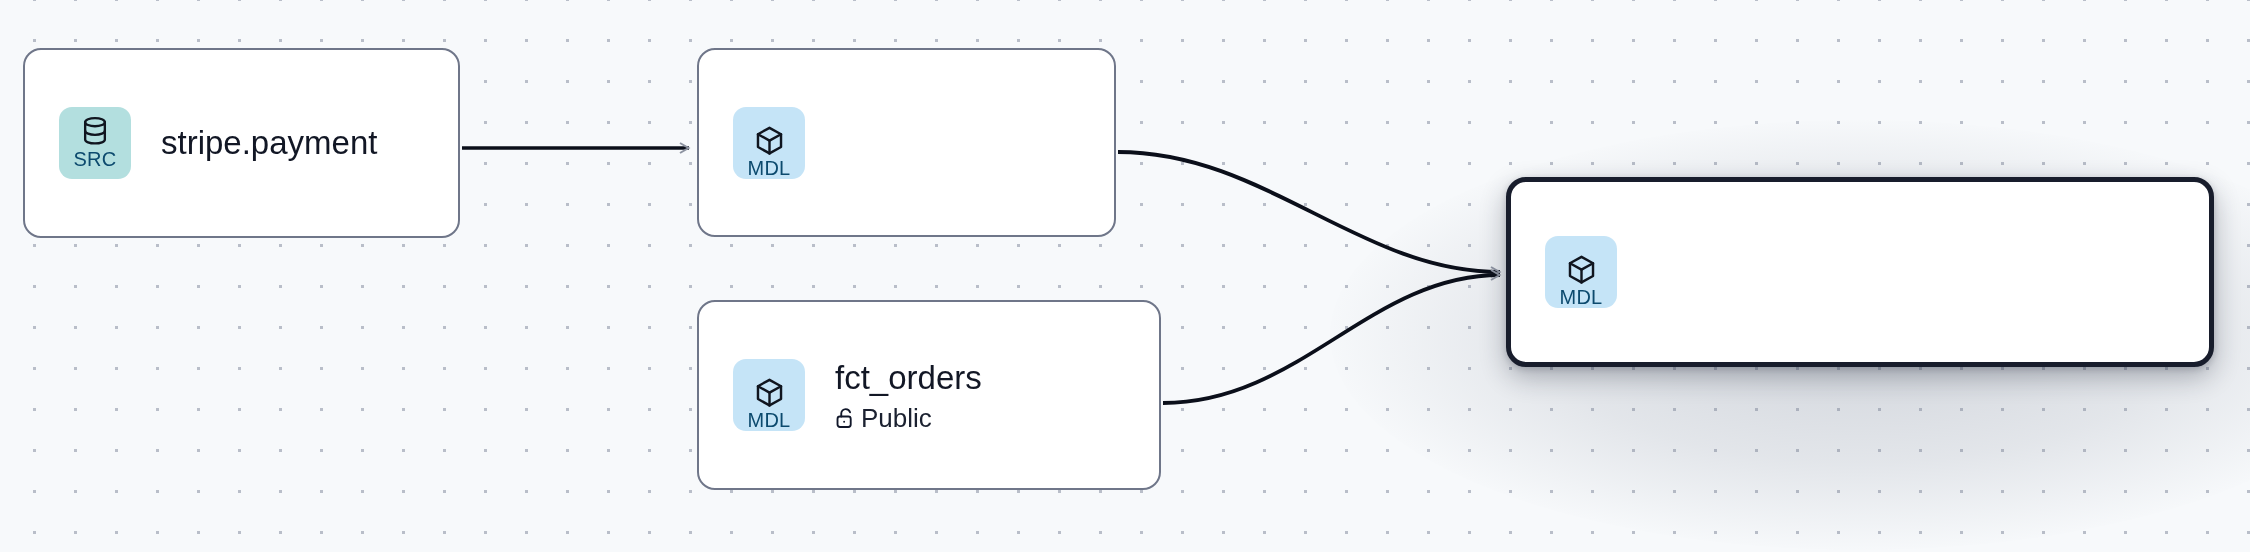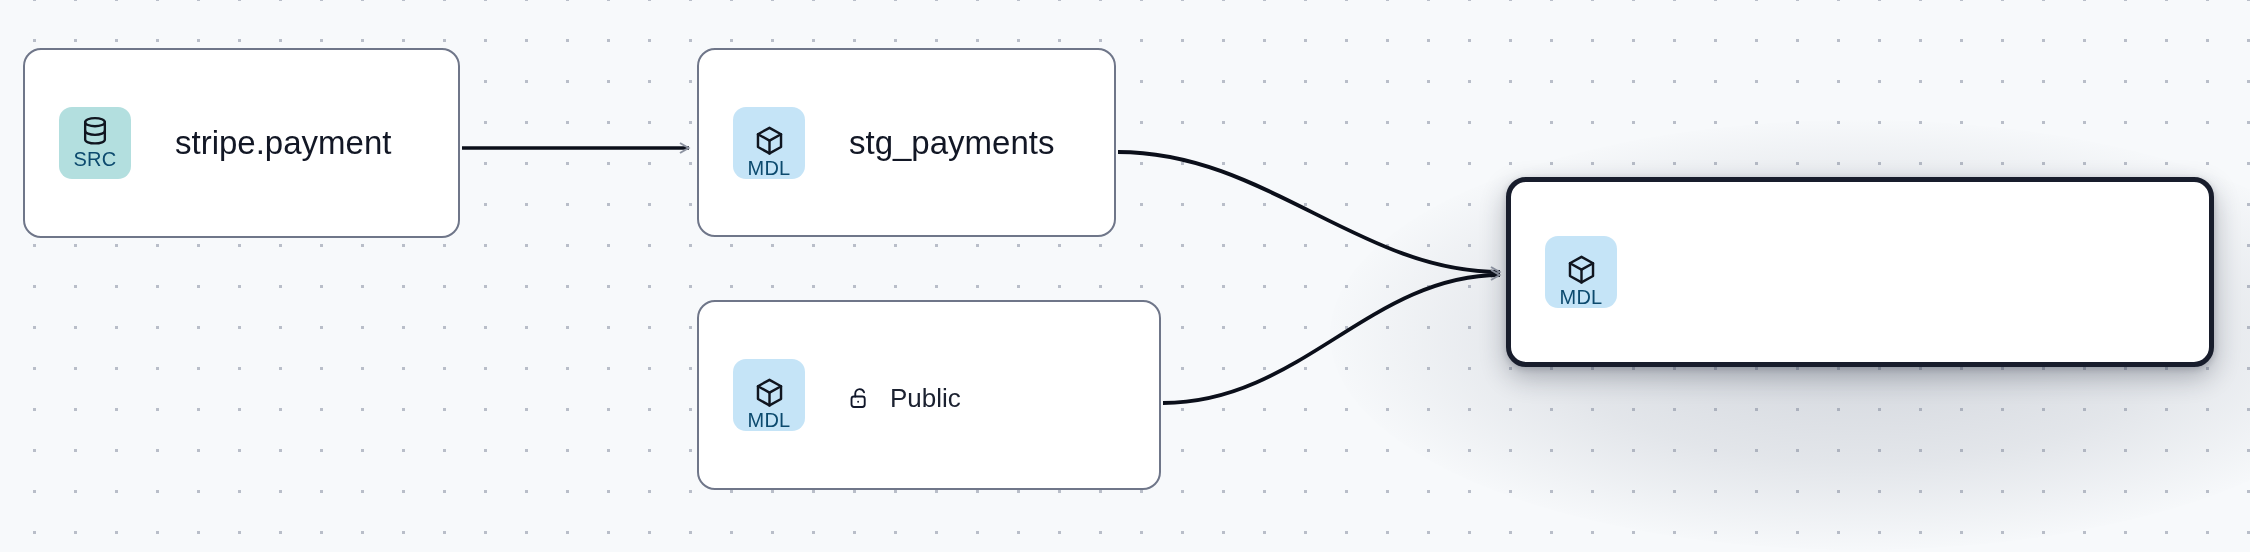--- a/index.html
+++ b/index.html
@@ -68,37 +68,37 @@
   .badge-text {
     font-size: 20px;
     line-height: 21px;
     color: #0c4a6e;
     letter-spacing: 0.2px;
     margin-top: 1px;
     font-family: "Liberation Sans", sans-serif;
   }
 
   .labels {
-    margin-left: 44px;
+    margin-left: 30px;
     display: flex;
     flex-direction: column;
     justify-content: flex-end;
     min-width: 0;
   }
   .title {
     font-size: 33px;
     line-height: 40px;
     color: #121725;
     white-space: nowrap;
     font-family: "Liberation Sans", sans-serif;
   }
   .subline {
     display: flex;
     align-items: center;
-    gap: 21px;
+    gap: 6px;
     margin-top: 5px;
   }
   .sub-text {
     font-size: 26px;
     line-height: 30px;
     color: #1b2130;
     white-space: nowrap;
   }
   .lock-wrap { display: flex; align-items: center; }
   .lock-wrap svg { display: block; }
@@ -144,37 +144,35 @@
     <div class="badge mdl">
       <span>
         <svg width="31" height="32" viewBox="0 0 24 25" fill="none" stroke="#10151f" stroke-width="1.9" stroke-linecap="round" stroke-linejoin="round">
           <path d="M12 2.2 L21 7.2 L21 17.2 L12 22.2 L3 17.2 L3 7.2 Z"></path>
           <path d="M3 7.2 L12 12.2 L21 7.2"></path>
           <path d="M12 12.2 L12 22.2"></path>
         </svg>
       </span>
       <span class="badge-text">MDL</span>
     </div>
-    <div class="labels">
-      <div class="title">stg_payments</div>
-    </div>
   </div>
 
   <div class="node" style="left:697px; top:300px; width:464px; height:190px;">
     <div class="badge mdl">
       <span>
         <svg width="31" height="32" viewBox="0 0 24 25" fill="none" stroke="#10151f" stroke-width="1.9" stroke-linecap="round" stroke-linejoin="round">
           <path d="M12 2.2 L21 7.2 L21 17.2 L12 22.2 L3 17.2 L3 7.2 Z"></path>
           <path d="M3 7.2 L12 12.2 L21 7.2"></path>
           <path d="M12 12.2 L12 22.2"></path>
         </svg>
       </span>
       <span class="badge-text">MDL</span>
     </div>
     <div class="labels">
+      <div class="title">fct_orders</div>
       <div class="subline">
         <span class="lock-wrap">
           <svg width="20" height="22" viewBox="0 0 18 20" fill="none" stroke="#11172a" stroke-width="1.7" stroke-linecap="round" stroke-linejoin="round">
             <rect x="2.2" y="8.6" width="12" height="9.6" rx="2.2"></rect>
             <path d="M5.6 8.6 V5.9 C5.6 3.6 7.4 1.9 9.6 1.9 C11.5 1.9 13.1 3.1 13.6 4.8"></path>
             <path d="M8.2 13.4 H8.2"></path>
           </svg>
         </span>
         <span class="sub-text">Public</span>
       </div>

